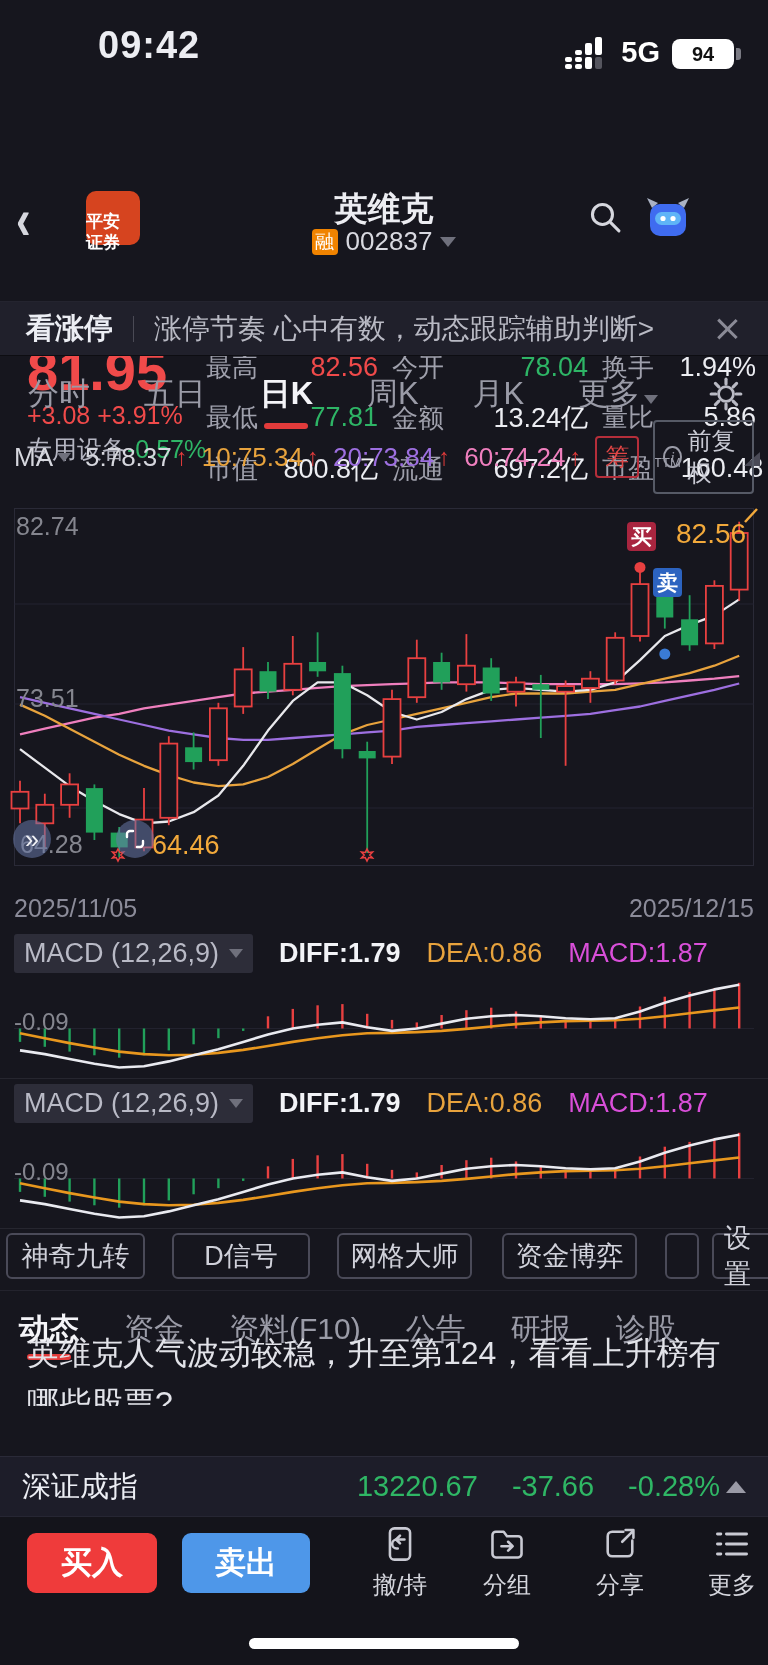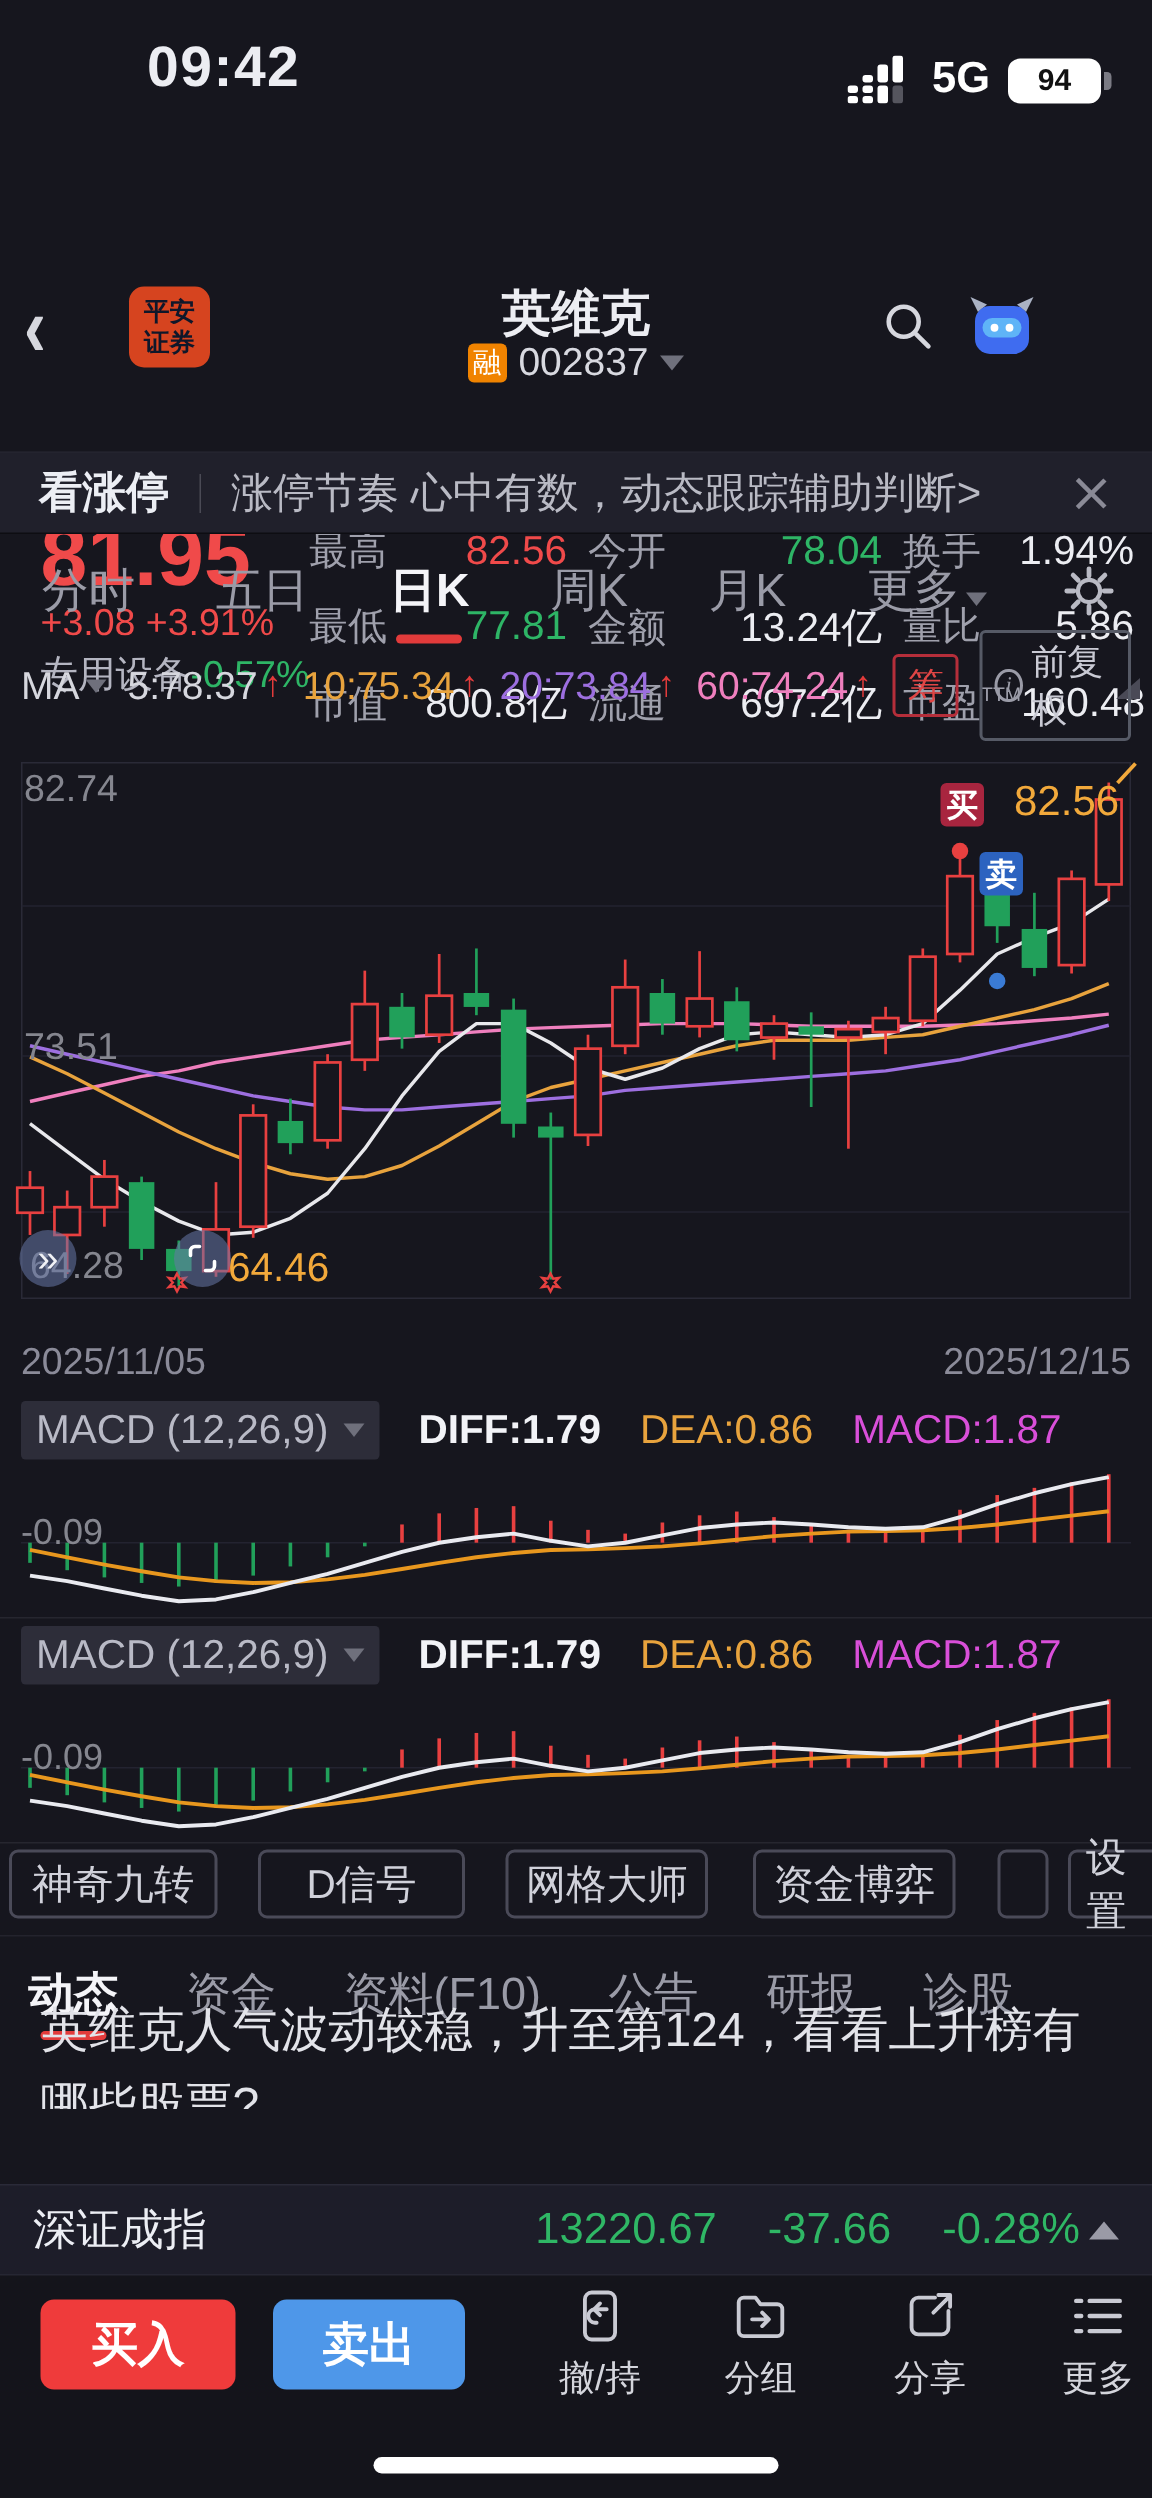--- a/index.html
+++ b/index.html
@@ -11,21 +11,21 @@
   
   .time { left:98px; top:24px; font-size:38px; font-weight:bold; letter-spacing:1px; }
   .sbright { right:34px; top:36px; display:flex; align-items:flex-end; gap:12px; }
   .net5g { font-size:29px; font-weight:bold; color:#fff; }
   .batt { width:62px; height:30px; background:#fff; border-radius:8px; color:#111;
           font-size:20px; font-weight:bold; display:flex; align-items:center; justify-content:center; position:relative; }
   .batt:after { content:""; position:absolute; right:-7px; top:9px; width:5px; height:12px; background:#7b7b84; border-radius:0 3px 3px 0; }
   
   .backchev { left:16px; top:104px; font-size:44px; color:#d6d7de; font-weight:bold; transform:scaleY(1.3); }
   .brokerlogo { left:86px; top:101px; width:54px; height:54px; background:#d6441f; border-radius:10px;
-        color:#0f172a; font-size:17px; font-weight:bold; line-height:1.25; text-align:center; padding-top:6px; }
+        color:#ffffff; font-size:17px; font-weight:bold; line-height:1.25; padding-top:20px; }
   .htitle { left:0; top:97px; width:768px; text-align:center; font-size:33px; font-weight:bold; }
   .hcode { left:0; top:136px; width:768px; display:flex; align-items:center; justify-content:center; gap:8px; }
   .rbadge { width:26px; height:26px; background:#f08300; border-radius:4px; color:#fff; font-size:19px;
         display:flex; align-items:center; justify-content:center; }
   .codetx { font-size:26px; color:#d8d9e0; }
   .tri-d { width:0; height:0; border-left:8px solid transparent; border-right:8px solid transparent; border-top:10px solid #6f707c; }
   
   .bigpx { left:27px; top:168px; font-size:56px; font-weight:bold; color:#f04a4a; }
   .chgl { left:27px; top:231px; font-size:25px; color:#f04a4a; }
   .sectl { left:27px; top:263px; font-size:25px; color:#b4b5c1; }

